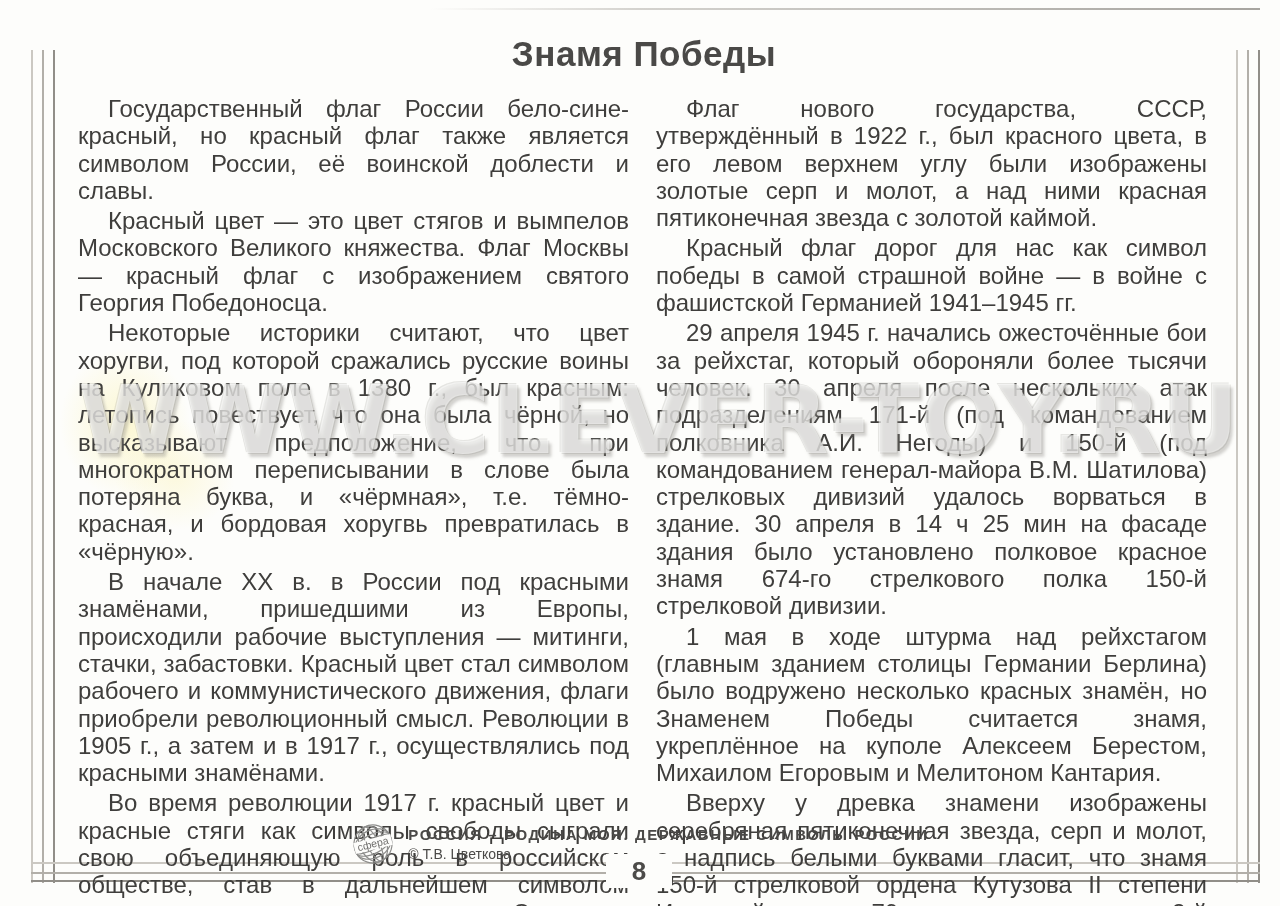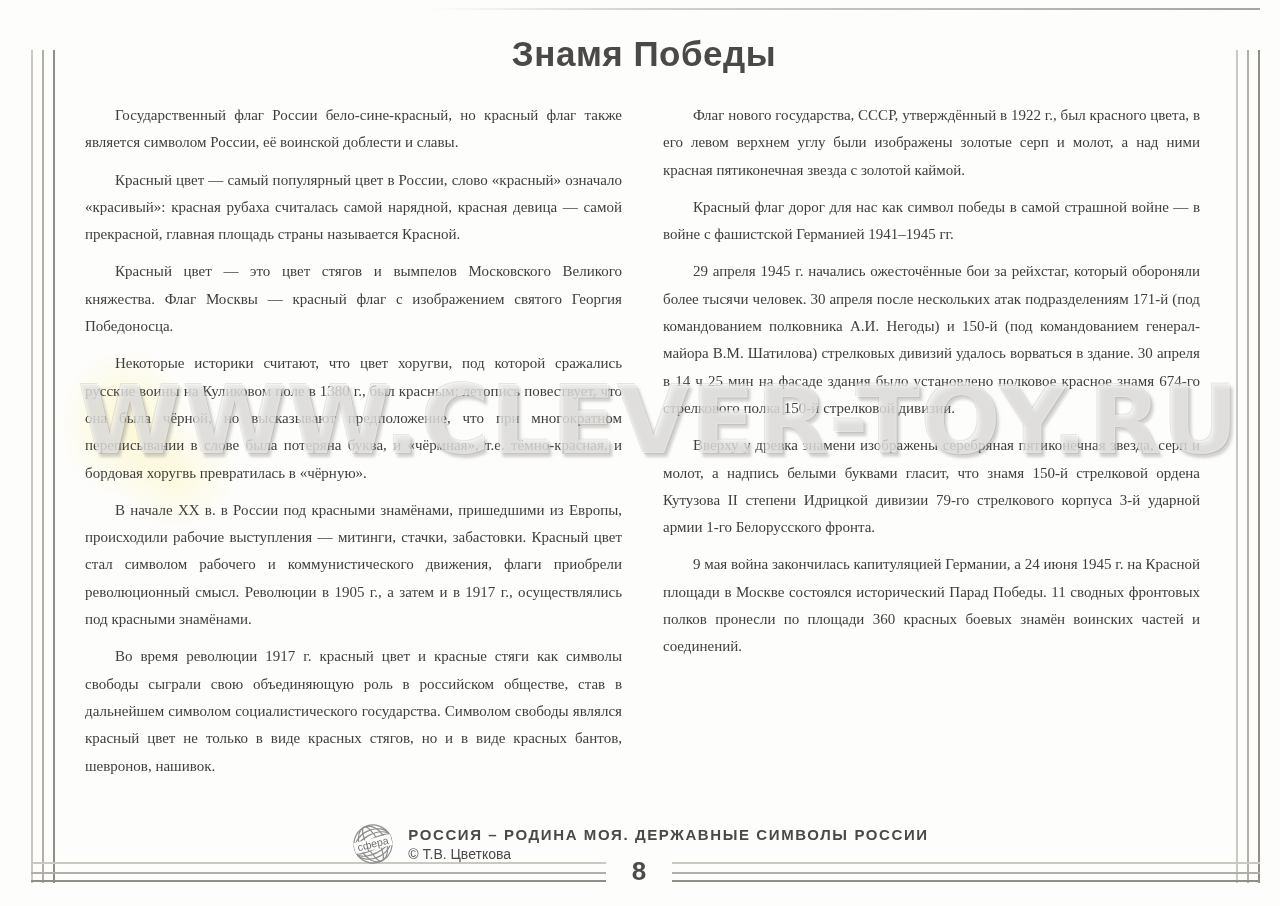--- a/index.html
+++ b/index.html
@@ -32,23 +32,23 @@
     position:absolute;top:34px;left:0;right:0;text-align:center;
     font-size:35px;font-weight:bold;color:#4a4947;letter-spacing:.5px;margin-left:8px;
   }
   
   .columns{
     position:absolute;left:75px;top:92px;width:1135px;
     display:flex;gap:21px;
   }
   .col{flex:1;min-width:0;}
   .col p{
-    margin:10px;font-size:15px;line-height:27.3px;text-align:justify;
+    margin:3px;font-size:24px;line-height:27.3px;text-align:justify;
     text-indent:30px;color:#3f3e3c;
-    hyphens:auto;font-family:Liberation Serif, serif;-webkit-hyphens:auto;
+    hyphens:auto;-webkit-hyphens:auto;
   }
   
   .highlight-blob{
     position:absolute;left:60px;top:348px;width:130px;height:150px;
     background:radial-gradient(closest-side,rgba(251,242,176,.55),rgba(251,242,176,0));
     pointer-events:none;
   }
   .highlight-blob2{
     position:absolute;left:115px;top:420px;width:120px;height:110px;
     background:radial-gradient(closest-side,rgba(251,242,176,.4),rgba(251,242,176,0));
@@ -89,30 +89,30 @@
 <div class="hline ht-a"></div>
 
 <div class="highlight-blob"></div>
 <div class="highlight-blob2"></div>
 
 <div class="title">Знамя Победы</div>
 
 <div class="columns">
   <div class="col">
     <p>Государственный флаг России бело-сине-красный, но красный флаг также является символом России, её воинской доблести и славы.</p>
-    <p>Красный цвет — самый популярный цвет в России, слово «красный» означало «красивый»: красная рубаха считалась самой нарядной, красная девица — самой прекрасной, главная площадь страны называется Красной.</p>
     <p>Красный цвет — это цвет стягов и вымпелов Московского Великого княжества. Флаг Москвы — красный флаг с изображением святого Георгия Победоносца.</p>
     <p>Некоторые историки считают, что цвет хоругви, под которой сражались русские воины на Куликовом поле в 1380 г., был красным: летопись повествует, что она была чёрной, но высказывают предположение, что при многократном переписывании в слове была потеряна буква, и «чёрмная», т.е. тёмно-красная, и бордовая хоругвь превратилась в «чёрную».</p>
     <p>В начале XX в. в России под красными знамёнами, пришедшими из Европы, происходили рабочие выступления — митинги, стачки, забастовки. Красный цвет стал символом рабочего и коммунистического движения, флаги приобрели революционный смысл. Революции в 1905 г., а затем и в 1917 г., осуществлялись под красными знамёнами.</p>
     <p>Во время революции 1917 г. красный цвет и красные стяги как символы свободы сыграли свою объединяющую роль в российском обществе, став в дальнейшем символом социалистического государства. Символом свободы являлся красный цвет не только в виде красных стягов, но и в виде красных бантов, шевронов, нашивок.</p>
   </div>
   <div class="col">
     <p>Флаг нового государства, СССР, утверждённый в 1922 г., был красного цвета, в его левом верхнем углу были изображены золотые серп и молот, а над ними красная пятиконечная звезда с золотой каймой.</p>
     <p>Красный флаг дорог для нас как символ победы в самой страшной войне — в войне с фашистской Германией 1941–1945 гг.</p>
     <p>29 апреля 1945 г. начались ожесточённые бои за рейхстаг, который обороняли более тысячи человек. 30 апреля после нескольких атак подразделениям 171-й (под командованием полковника А.И. Негоды) и 150-й (под командованием генерал-майора В.М. Шатилова) стрелковых дивизий удалось ворваться в здание. 30 апреля в 14 ч 25 мин на фасаде здания было установлено полковое красное знамя 674-го стрелкового полка 150-й стрелковой дивизии.</p>
+    <p>1 мая в ходе штурма над рейхстагом (главным зданием столицы Германии Берлина) было водружено несколько красных знамён, но Знаменем Победы считается знамя, укреплённое на куполе Алексеем Берестом, Михаилом Егоровым и Мелитоном Кантария.</p>
     <p>Вверху у древка знамени изображены серебряная пятиконечная звезда, серп и молот, а надпись белыми буквами гласит, что знамя 150-й стрелковой ордена Кутузова II степени Идрицкой дивизии 79-го стрелкового корпуса 3-й ударной армии 1-го Белорусского фронта.</p>
     <p>9 мая война закончилась капитуляцией Германии, а 24 июня 1945 г. на Красной площади в Москве состоялся исторический Парад Победы. 11 сводных фронтовых полков пронесли по площади 360 красных боевых знамён воинских частей и соединений.</p>
 
   </div>
 </div>
 
 <div class="watermark">WWW.CLEVER-TOY.RU</div>
 
 <div class="footer">
   <svg class="logo" viewBox="0 0 44 44">

